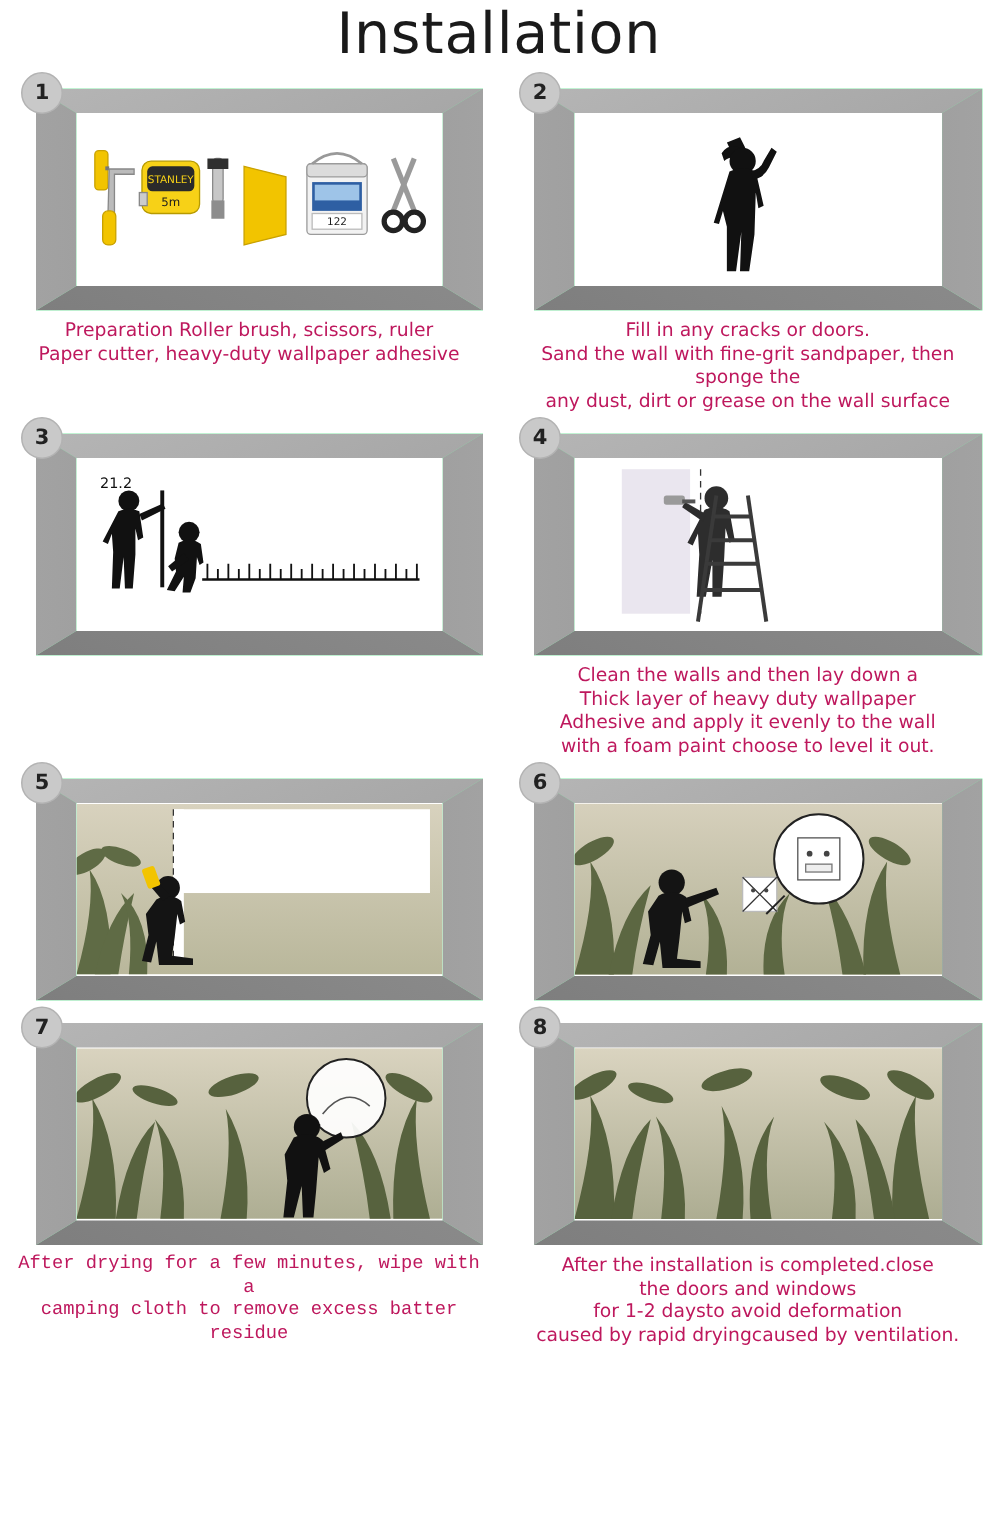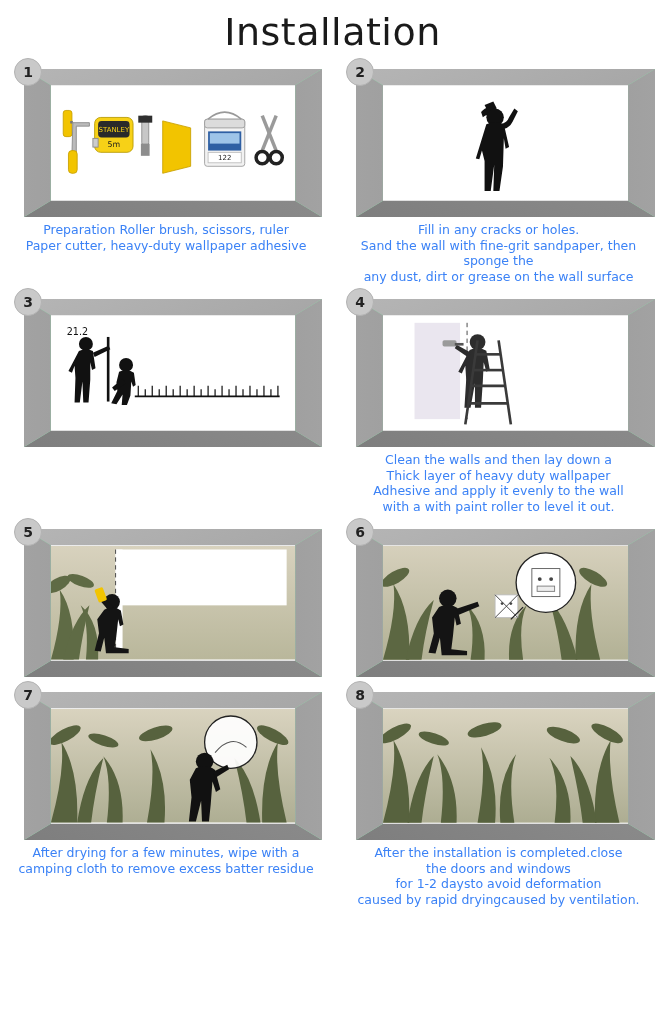--- a/index.html
+++ b/index.html
@@ -13,21 +13,21 @@
     font-family: "Liberation Sans", sans-serif;
     color: #1a1a1a;
     overflow: hidden;
     position: relative;
   }
   .page-title {
     text-align: center;
     font-size: 38px;
     font-weight: 400;
     letter-spacing: 0.5px;
-    margin: 10px 0 4px 0;
+    margin: 0 0 4px 0;
     line-height: 44px;
     font-family: "DejaVu Sans", sans-serif;
   }
   .grid {
     display: grid;
     grid-template-columns: 332px 333px;
     grid-template-rows: auto auto auto auto;
     width: 665px;
   }
   .step {
@@ -87,21 +87,21 @@
   }
   .bevel.b4 {
     background: linear-gradient(to left, #a2a2a2, #8c8c8c);
     clip-path: polygon(100% 0, 91% 11%, 91% 89%, 100% 100%);
   }
   .caption {
     text-align: center;
     font-size: 12.5px;
     line-height: 15.5px;
     margin: 5px 6px 0 6px;
-    color: #3b82f6;
+    color: #be185d;
     font-family: "DejaVu Sans", sans-serif;
   }
   svg { display: block; }
   .silh { fill: #111111; }
 </style>
 </head>
 <body>
 
 <h1 class="page-title">Installation</h1>
 
@@ -179,21 +179,21 @@
             <path d="M118 44 q10 -5 20 0 l6 26 l-4 2 l-2 -12 l-1 32 l-4 28 l-7 0 l1 -30 l-4 30 l-7 0 l0 -34 l-3 -12 l-3 10 l-4 -1 z"></path>
             <path d="M134 44 q8 -2 10 -8 l6 -10 l4 3 l-6 12 q-4 8 -12 9 z"></path>
           </g>
         </svg>
       </div>
       <div class="bevel"></div>
       <div class="bevel b2"></div>
       <div class="bevel b3"></div>
       <div class="bevel b4"></div>
     </div>
-    <div class="caption" style="white-space: pre-line;">Fill in any cracks or holes.
+    <div class="caption" style="white-space: pre-line;">Fill in any cracks or doors.
 Sand the wall with fine-grit sandpaper, then sponge the
 any dust, dirt or grease on the wall surface</div>
   </div>
 
   <div class="step">
     <div class="badge">3</div>
     <div class="frame">
       <div class="wall">
         <svg viewBox="0 0 280 130" width="100%" height="100%">
           <rect x="0" y="0" width="280" height="130" fill="#ffffff"></rect>
@@ -279,21 +279,21 @@
         </svg>
       </div>
       <div class="bevel"></div>
       <div class="bevel b2"></div>
       <div class="bevel b3"></div>
       <div class="bevel b4"></div>
     </div>
     <div class="caption" style="white-space: pre-line;">Clean the walls and then lay down a
 Thick layer of heavy duty wallpaper
 Adhesive and apply it evenly to the wall
-with a with paint roller to level it out.</div>
+with a foam paint choose to level it out.</div>
   </div>
 
   <div class="step">
     <div class="badge">5</div>
     <div class="frame">
       <div class="wall">
         <svg viewBox="0 0 280 130" width="100%" height="100%">
           <defs>
             <linearGradient id="muralbg5" x1="0" y1="0" x2="0" y2="1">
               <stop offset="0" stop-color="#d8d2be"></stop>
@@ -419,21 +419,21 @@
             <path d="M166 68 q12 -6 22 2 l6 22 l-5 3 l-4 -12 l-2 26 l-2 20 l-8 0 l-1 -24 l-6 24 l-8 0 l3 -28 l-2 -20 z"></path>
             <path d="M186 72 l16 -8 l2 5 l-16 10 z"></path>
           </g>
         </svg>
       </div>
       <div class="bevel"></div>
       <div class="bevel b2"></div>
       <div class="bevel b3"></div>
       <div class="bevel b4"></div>
     </div>
-    <div class="caption" style="white-space: pre-line;">After drying for a few minutes, wipe with a
+    <div class="caption" style="white-space: pre-line; font-family: Liberation Mono, monospace;">After drying for a few minutes, wipe with a
 camping cloth to remove excess batter residue</div>
   </div>
 
   <div class="step">
     <div class="badge">8</div>
     <div class="frame">
       <div class="wall">
         <svg viewBox="0 0 280 130" width="100%" height="100%">
           <defs>
             <linearGradient id="muralbg8" x1="0" y1="0" x2="0" y2="1">

